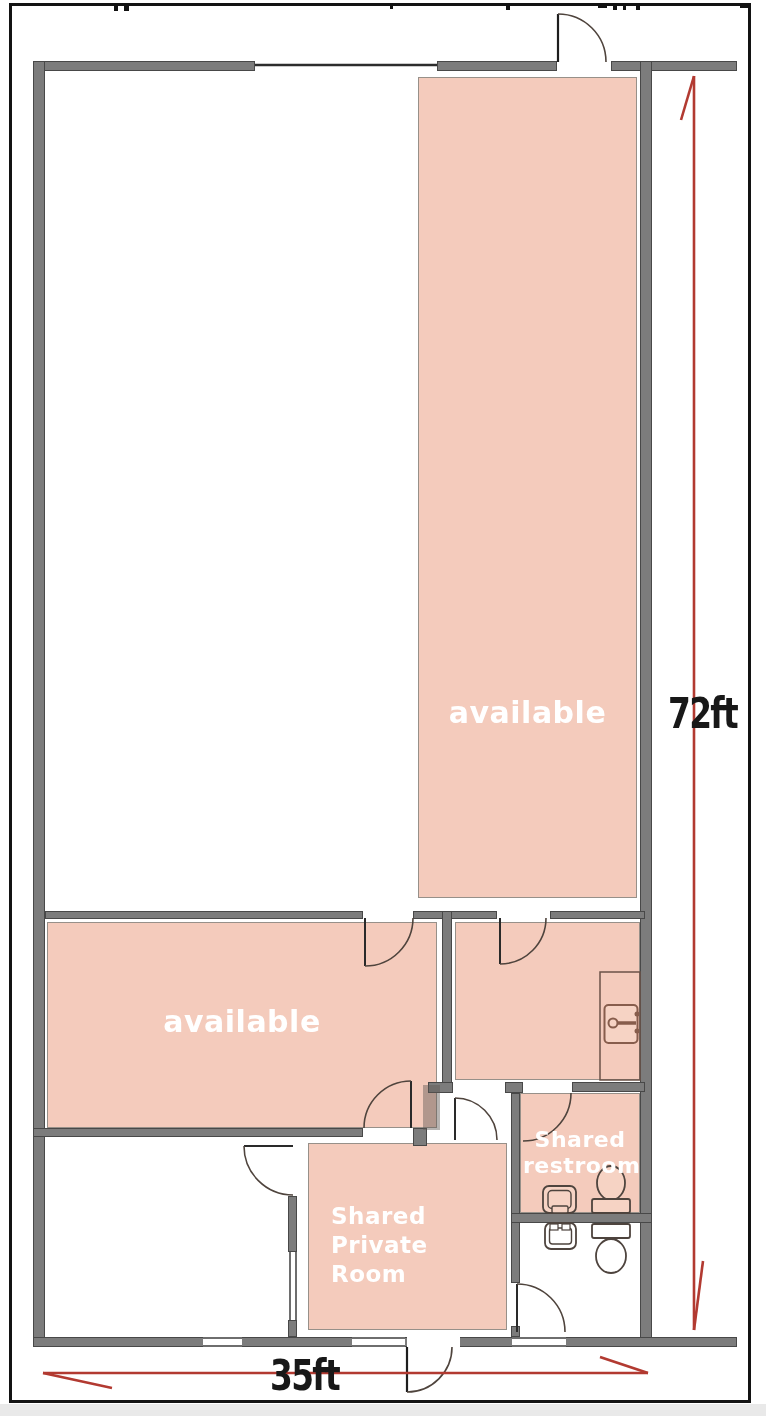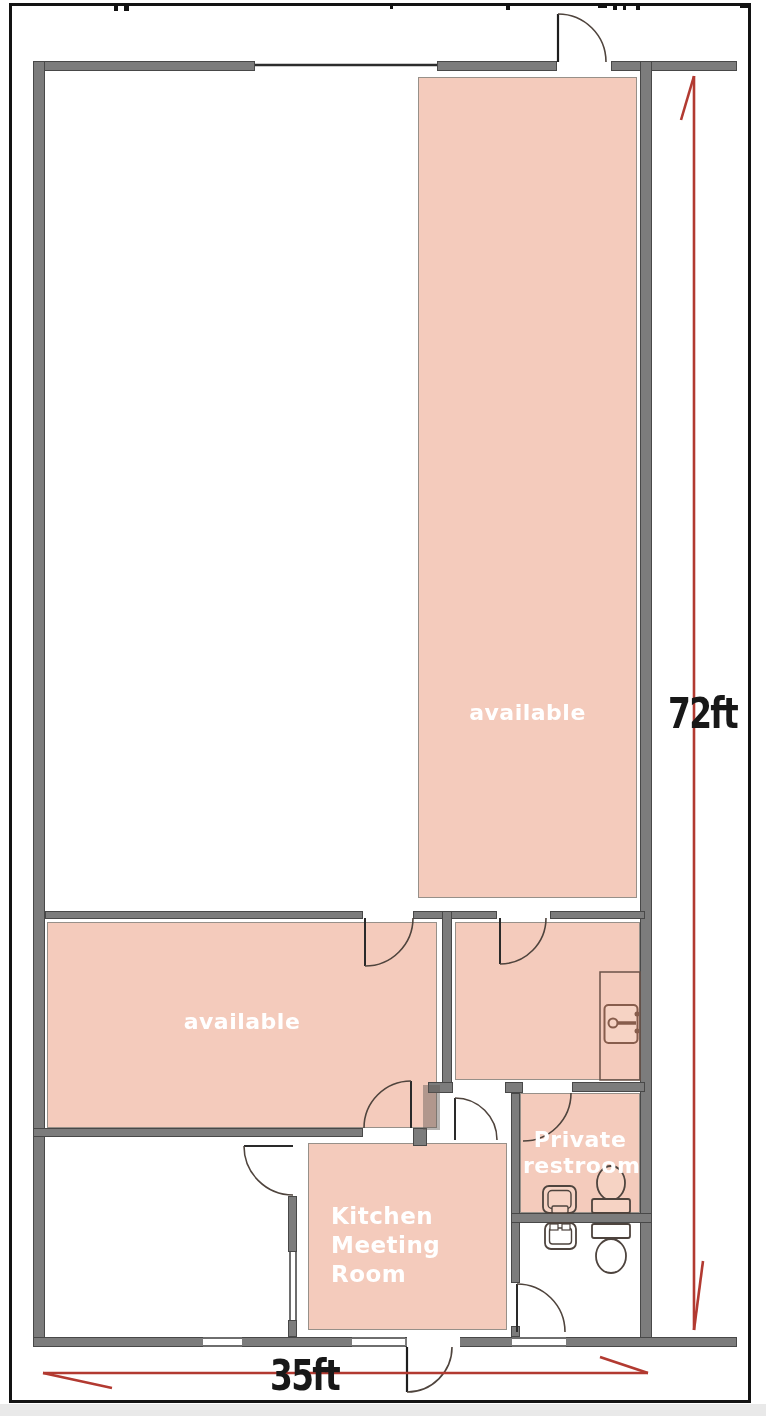--- a/index.html
+++ b/index.html
@@ -26,21 +26,21 @@
   }
   .win-v{
     position:absolute;background:#ffffff;border-left:2px solid #6e6e6e;
     border-right:2px solid #6e6e6e;box-sizing:border-box;
   }
   .gap{position:absolute;background:#ffffff;}
   .stub{position:absolute;background:rgba(95,88,84,0.45);}
   svg.overlay{position:absolute;left:0;top:0;pointer-events:none;}
   .room-label{
     position:absolute;color:#ffffff;font-weight:bold;text-align:center;
-    font-size:22px;line-height:27px;letter-spacing:0.5px;
+    font-size:30px;line-height:27px;letter-spacing:0.5px;
   }
   .room-label.left-align{text-align:left;}
   .dim-label{
     position:absolute;color:#181818;font-weight:800;font-size:40px;
     letter-spacing:-2px;transform:scale(0.82,1.08);transform-origin:left top;
     white-space:nowrap;
   }
   .frag{position:absolute;background:#121212;}
 </style>
 </head>
@@ -179,19 +179,19 @@
     </g>
     <g stroke="#b23a31" stroke-width="2.6" fill="none">
       <path d="M 43 1373 L 648 1373"></path>
       <path d="M 43 1373 L 112 1388"></path>
       <path d="M 648 1373 L 600 1357"></path>
     </g>
   </svg>
 
   <div class="room-label" style="left:418px;top:699px;width:219px;">available</div>
   <div class="room-label" style="left:47px;top:1008px;width:390px;">available</div>
-  <div class="room-label" style="left:523px;top:1127px;width:114px;font-size:22px;line-height:26px;">Private restroom</div>
-  <div class="room-label left-align" style="left:331px;top:1202px;width:168px;font-size:23px;line-height:29px;">Kitchen Meeting Room</div>
+  <div class="room-label" style="left:523px;top:1127px;width:114px;font-size:22px;line-height:26px;">Shared restroom</div>
+  <div class="room-label left-align" style="left:331px;top:1202px;width:168px;font-size:23px;line-height:29px;">Shared Private Room</div>
 
   <div class="dim-label" style="left:668px;top:688px;">72ft</div>
   <div class="dim-label" style="left:270px;top:1350px;">35ft</div>
 
 </div>
 
 </body></html>

